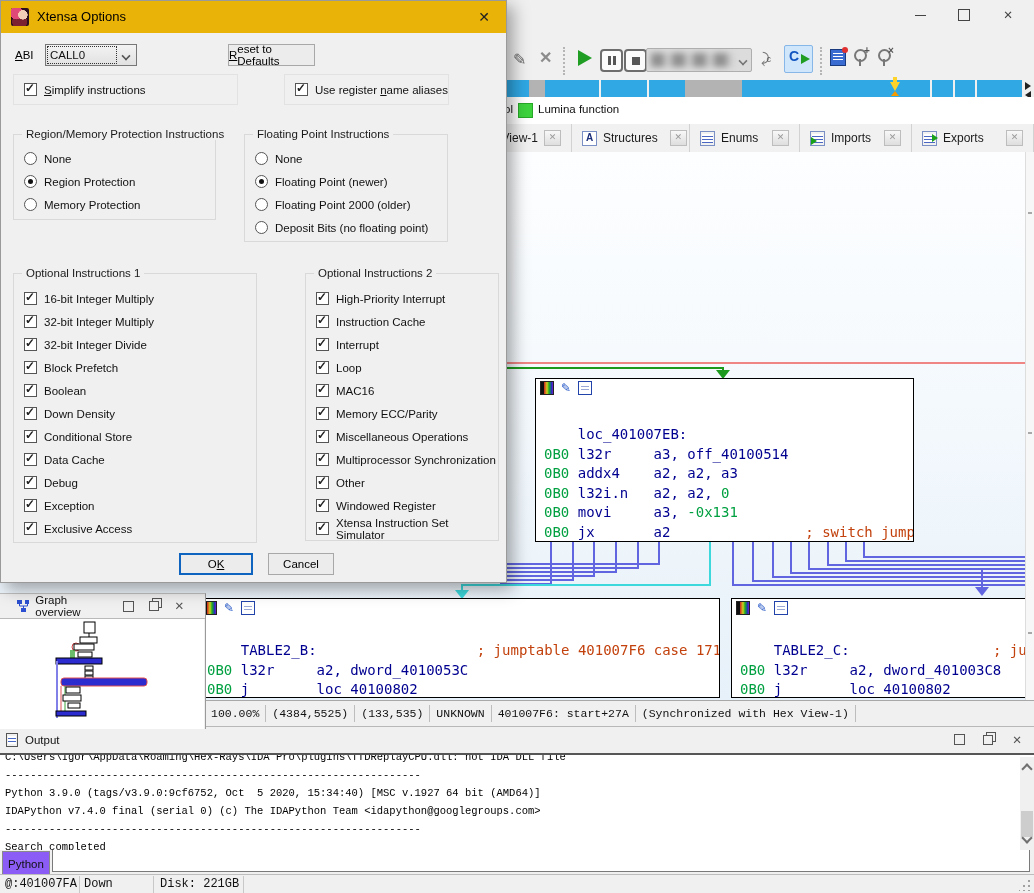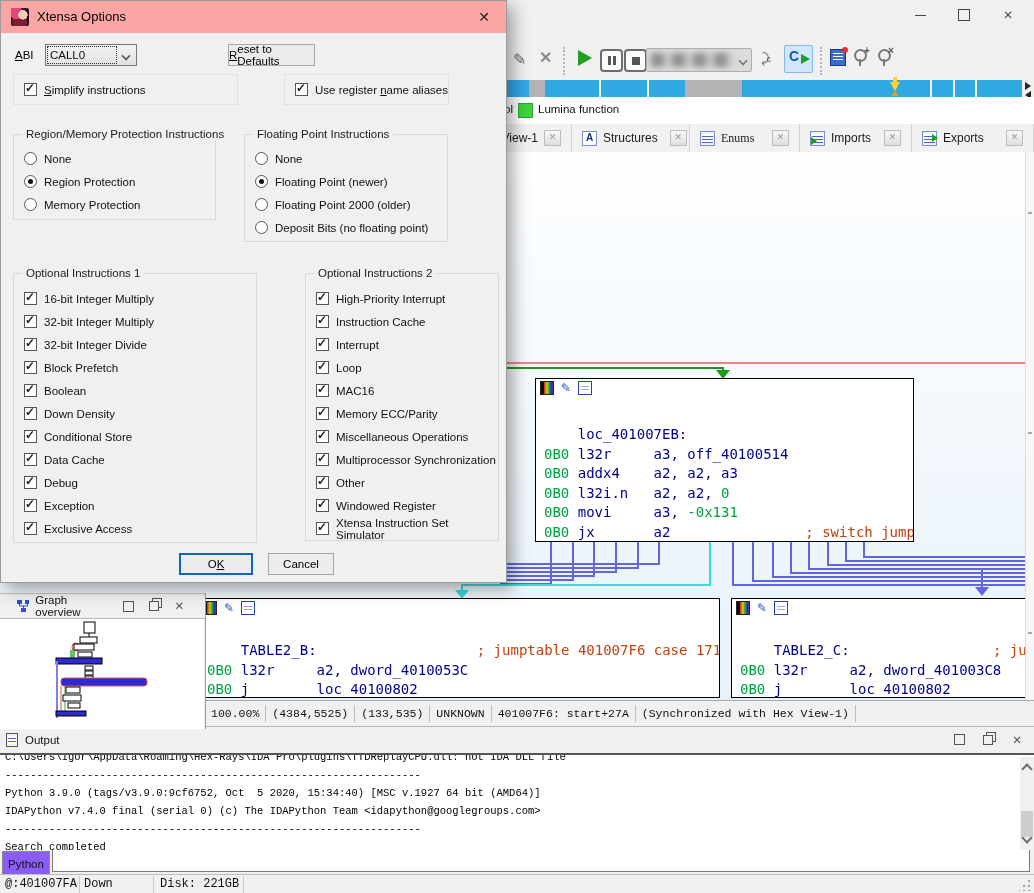--- a/index.html
+++ b/index.html
@@ -112,21 +112,21 @@
   #pyinput{position:absolute;left:52px;top:2px;width:978px;height:23px;border:1px solid #7a7a7a;background:#fff;box-sizing:border-box;font:12px "Liberation Mono",monospace;padding:0 4px;outline:none}
   #sbar{position:absolute;left:0;top:874px;width:1034px;height:19px;background:#f0f0f0;border-top:1px solid #bdbdbd;
         font:12px/18px "Liberation Mono",monospace;color:#111}
   #sbar .ssep{position:absolute;top:1px;width:1px;height:18px;background:#c8c8c8}
   #grip{position:absolute;right:3px;bottom:3px;width:12px;height:12px;
         background:radial-gradient(circle 1.5px at 10px 2px,#a0a0a0 99%,transparent),radial-gradient(circle 1.5px at 10px 7px,#a0a0a0 99%,transparent),radial-gradient(circle 1.5px at 5px 7px,#a0a0a0 99%,transparent),radial-gradient(circle 1.5px at 10px 12px,#a0a0a0 99%,transparent),radial-gradient(circle 1.5px at 5px 12px,#a0a0a0 99%,transparent),radial-gradient(circle 1.5px at 0px 12px,#a0a0a0 99%,transparent)}
 
   
   #dialog{position:absolute;left:0;top:0;width:507px;height:583px;background:#f0f0f0;border:1px solid #9a9a9a;
           box-sizing:border-box;z-index:20;box-shadow:6px 6px 16px rgba(0,0,0,.35)}
-  #dtitle{position:absolute;left:0;top:0;width:100%;height:32px;background:#fca5a5}
+  #dtitle{position:absolute;left:0;top:0;width:100%;height:32px;background:#eab308}
   #dicon{position:absolute;left:10px;top:7px;width:18px;height:18px;border-radius:2px;background:
      radial-gradient(circle at 66% 38%,#f4cdb8 0 28%,transparent 30%),
      radial-gradient(circle at 30% 28%,#e04878 0 34%,transparent 36%),
      radial-gradient(circle at 48% 76%,#7a2030 0 44%,transparent 46%),#2c0f1e}
   #dtext{position:absolute;left:36px;top:8px;font-size:13px;color:#000}
   #dclose{position:absolute;right:0;top:0;width:44px;height:32px;display:flex;align-items:center;justify-content:center;font-size:14px;color:#222}
   .dlabel{position:absolute;color:#000}
   #combo{position:absolute;left:44px;top:43px;width:92px;height:22px;border:1px solid #777;background:linear-gradient(#f3f3f3,#e1e1e1);box-sizing:border-box}
   #combo .val{position:absolute;left:2px;top:2px;width:64px;height:16px;outline:1px dotted #333;padding:0 2px;line-height:16px}
   #combo .dd{position:absolute;right:6px;top:7px;width:6px;height:6px;border-right:2px solid #555;border-bottom:2px solid #555;transform:rotate(45deg) scale(.8)}
@@ -223,21 +223,21 @@
         <span class="tclose">✕</span>
       </div>
       <div class="tab" style="width: 118px; flex: 0 0 118px;">
         <span class="ticon">
           <i class="tA">A</i>
         </span>
         <span>Structures</span>
         <span style="flex: 1 1 0%;"></span>
         <span class="tclose">✕</span>
       </div>
-      <div class="tab" style="width: 110px; flex: 0 0 110px; font-family: Liberation Serif, serif;">
+      <div class="tab" style="width: 110px; flex: 0 0 110px;">
         <span class="ticon stripes"></span>
         <span>Enums</span>
         <span style="flex: 1 1 0%;"></span>
         <span class="tclose">✕</span>
       </div>
       <div class="tab" style="width: 112px; flex: 0 0 112px;">
         <span class="ticon stripes">
           <i class="arr-in"></i>
         </span>
         <span>Imports</span>

